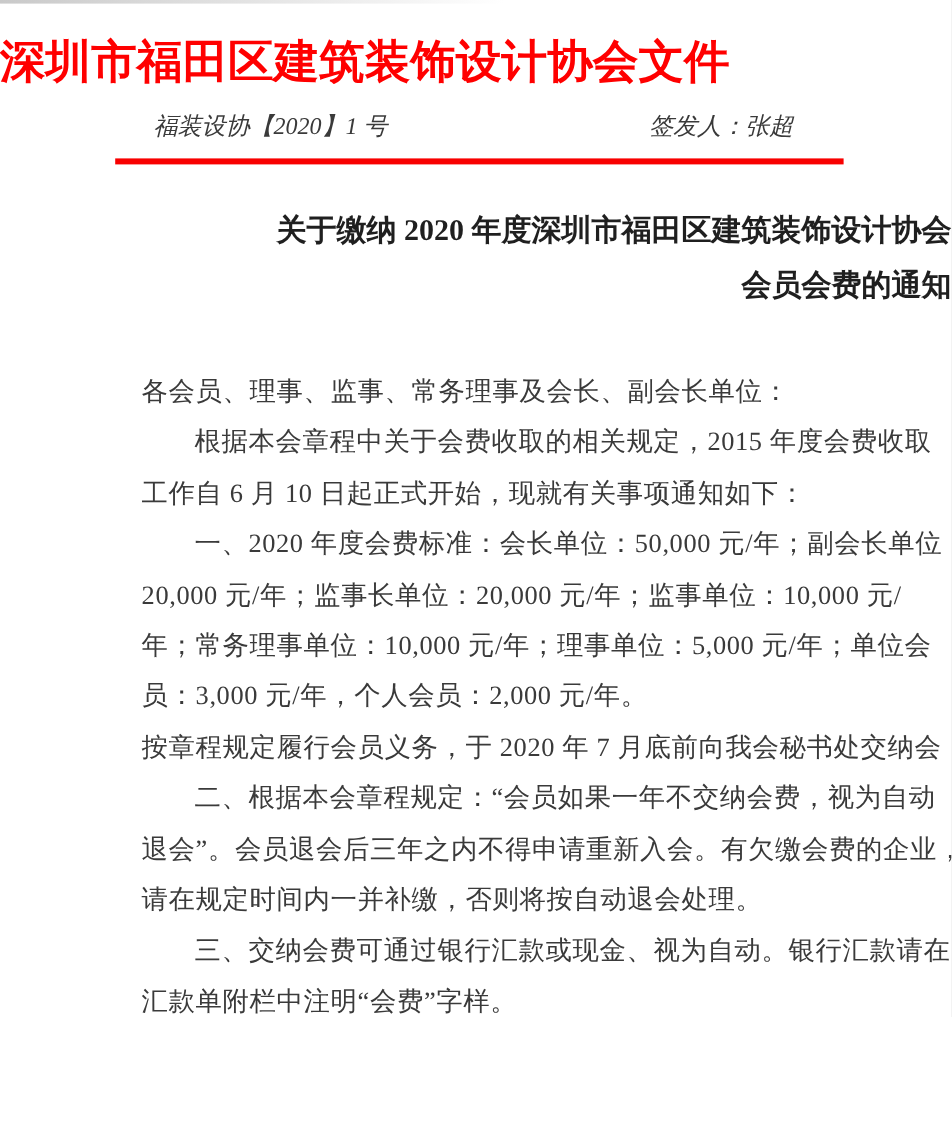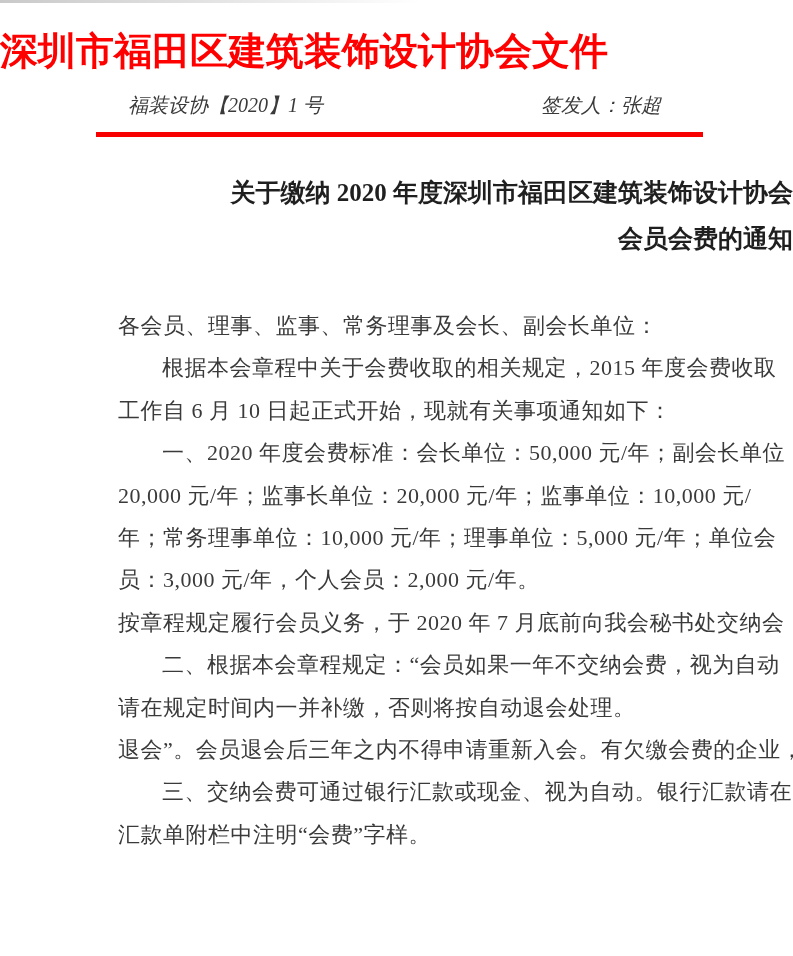--- a/index.html
+++ b/index.html
@@ -108,18 +108,18 @@
   <div class="body-text">
     <div class="line">各会员、理事、监事、常务理事及会长、副会长单位：</div>
     <div class="line indent">根据本会章程中关于会费收取的相关规定，2015 年度会费收取</div>
     <div class="line">工作自 6 月 10 日起正式开始，现就有关事项通知如下：</div>
     <div class="line indent">一、2020 年度会费标准：会长单位：50,000 元/年；副会长单位：</div>
     <div class="line">20,000 元/年；监事长单位：20,000 元/年；监事单位：10,000 元/</div>
     <div class="line">年；常务理事单位：10,000 元/年；理事单位：5,000 元/年；单位会</div>
     <div class="line">员：3,000 元/年，个人会员：2,000 元/年。</div>
     <div class="line">按章程规定履行会员义务，于 2020 年 7 月底前向我会秘书处交纳会</div>
     <div class="line indent">二、根据本会章程规定：“会员如果一年不交纳会费，视为自动</div>
+    <div class="line">退会”。会员退会后三年之内不得申请重新入会。有欠缴会费的企业，</div>
     <div class="line">请在规定时间内一并补缴，否则将按自动退会处理。</div>
-    <div class="line">退会”。会员退会后三年之内不得申请重新入会。有欠缴会费的企业，</div>
     <div class="line indent">三、交纳会费可通过银行汇款或现金、视为自动。银行汇款请在</div>
     <div class="line">汇款单附栏中注明“会费”字样。</div>
   </div>
 </div>
 
 </body></html>

